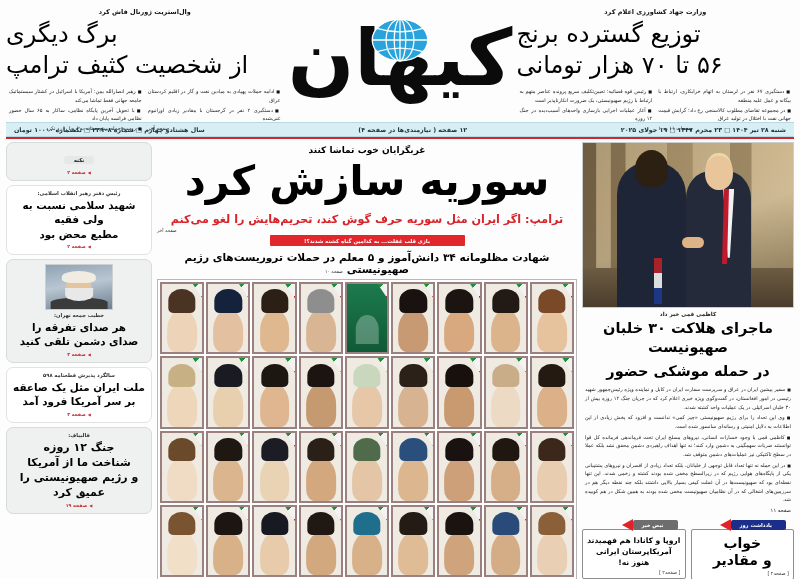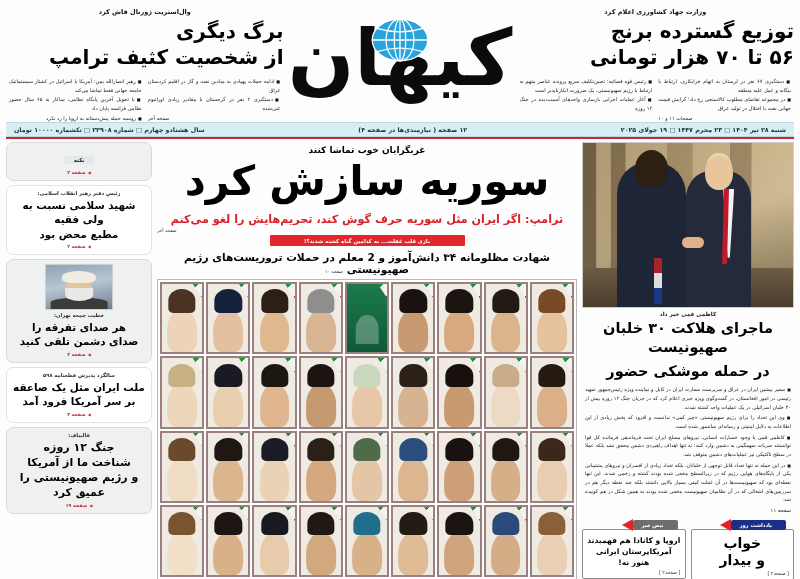--- a/index.html
+++ b/index.html
@@ -25,21 +25,21 @@
     align-items: flex-start;
     height: 116px;
     gap: 4px;
   }
   .mh-col { width: 282px; padding-top: 4px; }
   .mh-kicker {
     font-size: 6.5px; text-align: center; color: #111;
     letter-spacing: .2px; margin-bottom: 3px; font-weight: 600;
   }
   .mh-head {
-    font-size: 20px; font-weight: 700; text-align: right;
+    font-size: 24px; font-weight: 400; text-align: left;
     line-height: 1.28; color: #000; letter-spacing: -.3px;
   }
   .mh-bullets {
     display: flex; gap: 6px; margin-top: 7px; padding: 0 3px;
   }
   .mh-bul { width: 50%; }
   .mh-bul p {
     font-size: 5.1px; line-height: 1.62; color: #1a1a1a;
     text-align: justify; margin-bottom: 1.5px;
   }
@@ -383,21 +383,21 @@
       </div>
 
       <div class="tabrow">
         <div class="tabbox">
           <div class="tab-label" style="background:#1b2e8a">
             <span class="arrow"></span>
             <span>یادداشت روز</span>
           </div>
           <div class="tab-body">
             <div class="t-big" style="white-space:pre-line">خواب
-و بیدار</div>
+و مقادیر</div>
             <div class="t-pg">[ صفحه۲ ]</div>
           </div>
         </div>
         <div class="tabbox">
           <div class="tab-label" style="background:#6d6d6d">
             <span class="arrow"></span>
             <span>نبض خبر</span>
           </div>
           <div class="tab-body">
             <div class="t-sm" style="white-space:pre-line">اروپا و کانادا هم فهمیدند
@@ -411,21 +411,21 @@
 
     <div class="col-mid">
       <div class="kicker-main">غربگرایان خوب تماشا کنند</div>
       <div class="lead-head">سوریه سازش کرد</div>
       <div class="lead-sub">
         <span>ترامپ: اگر ایران مثل سوریه حرف گوش کند، تحریم‌هایش را لغو می‌کنم</span>
         <span class="pgn">صفحه آخر</span>
       </div>
       <div class="redbar">بازی قلب غفلت... به کدامین گناه کشته شدند؟!</div>
       <div class="mid-head2">
-        <span>شهادت مظلومانه ۳۴ دانش‌آموز و 2 معلم در حملات تروریست‌های رژیم صهیونیستی</span>
+        <span>شهادت مظلومانه ۳۴ دانش‌آموز و ۵ معلم در حملات تروریست‌های رژیم صهیونیستی</span>
         <span class="pgn">صفحه ۱۰</span>
       </div>
       <div class="grid-frame">
         <div class="mgrid" id="mgrid">
             <div class="mcell">
               <div class="face" style="background: rgb(231, 195, 157);"></div>
               <div class="hair" style="background: rgb(122, 74, 40);"></div>
               <div class="rib"></div>
             </div>
             <div class="mcell">

